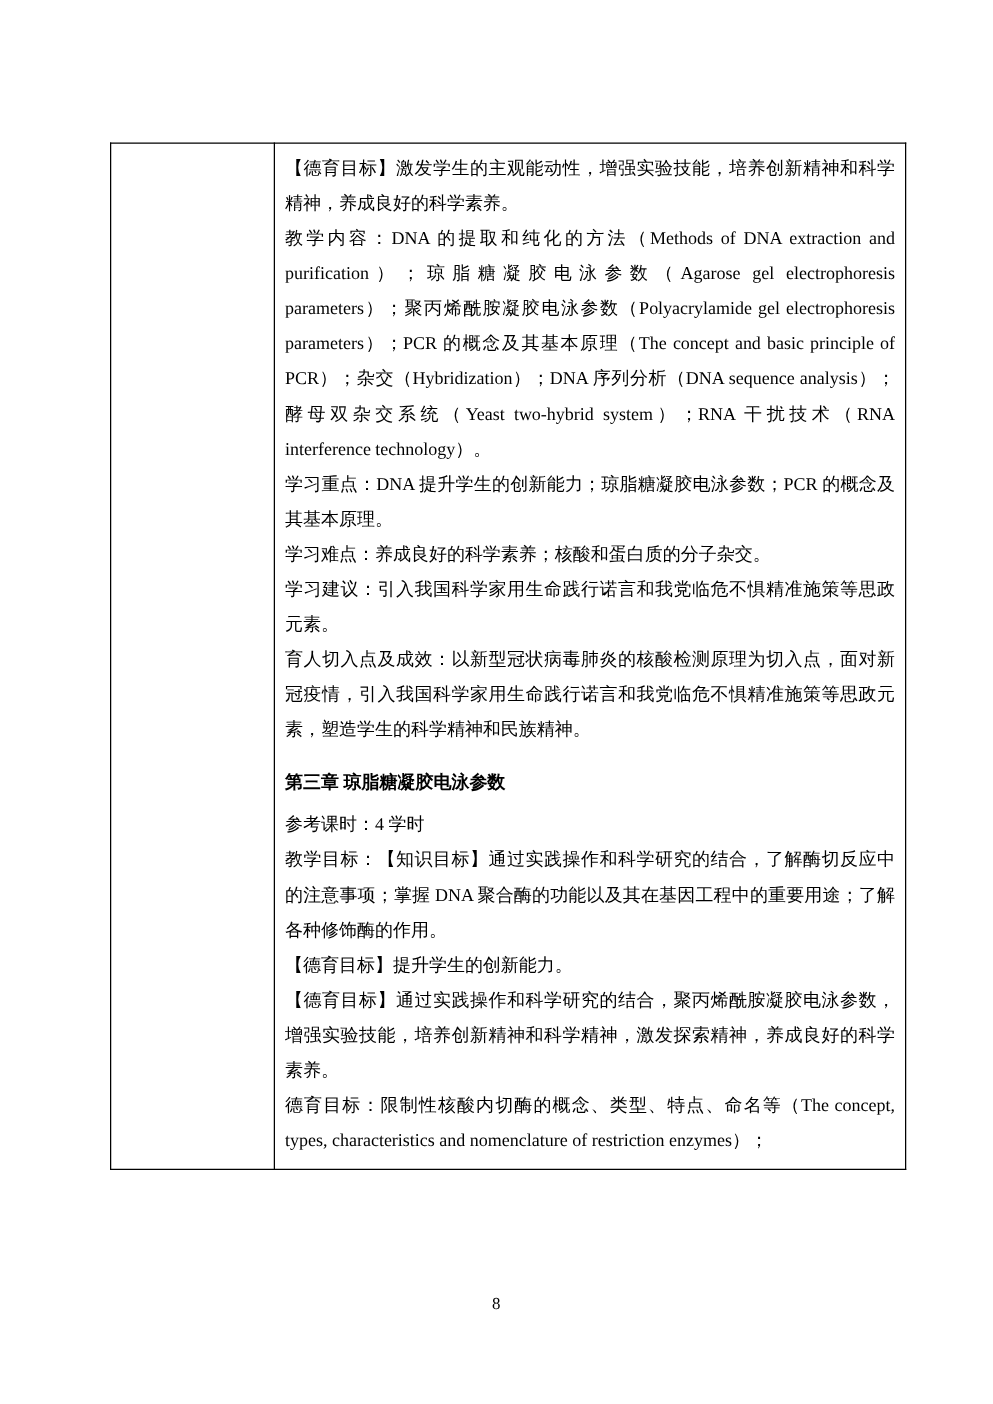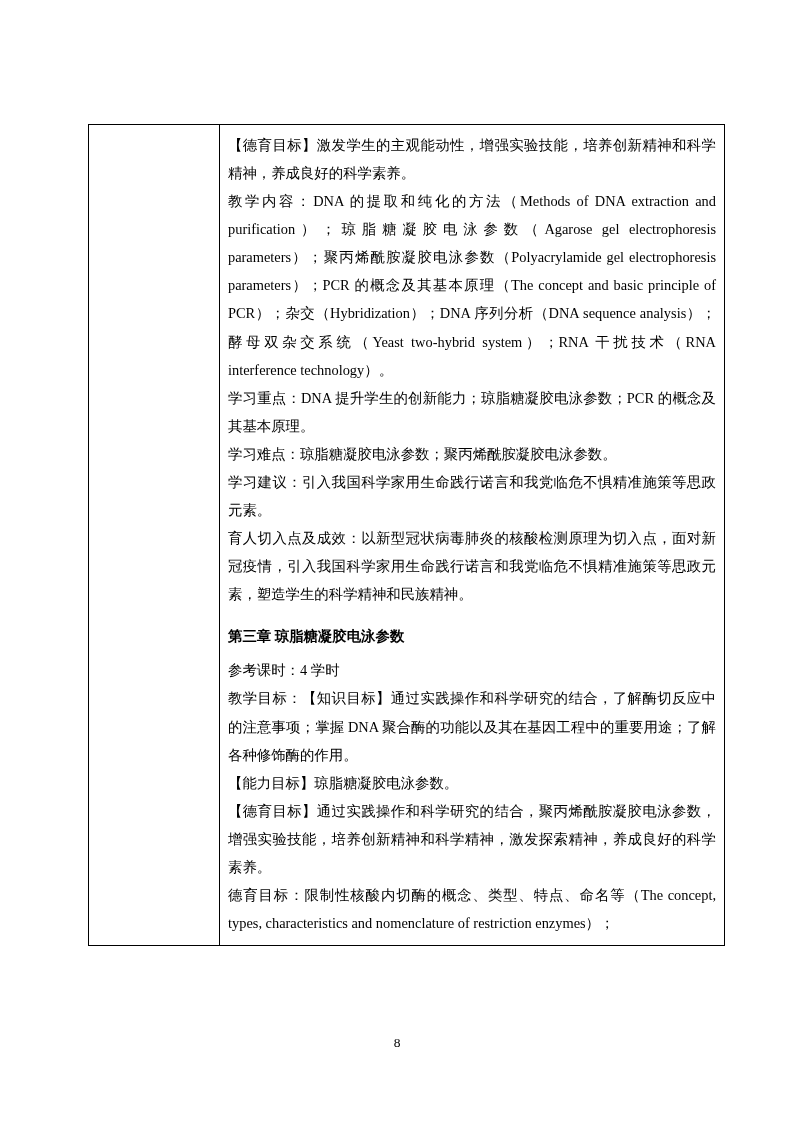--- a/index.html
+++ b/index.html
@@ -17,21 +17,21 @@
   }
   .page {
     position: relative;
     width: 794px;
     height: 1123px;
     box-sizing: border-box;
   }
   .doc-table {
     position: absolute;
     left: 88px;
-    top: 124px;
+    top: 114px;
     width: 618px;
     border-collapse: collapse;
     table-layout: fixed;
   }
   .doc-table td {
     border: 1px solid #000000;
     vertical-align: top;
     padding: 0;
   }
   td.col-left {
@@ -76,27 +76,27 @@
 
   <table class="doc-table">
     <tbody>
         <tr>
       <td class="col-left"></td>
       <td class="col-right">
         <div class="content">
           <p>【德育目标】激发学生的主观能动性，增强实验技能，培养创新精神和科学精神，养成良好的科学素养。</p>
           <p>教学内容：DNA 的提取和纯化的方法（Methods of DNA extraction and purification）；琼脂糖凝胶电泳参数（Agarose gel electrophoresis parameters）；聚丙烯酰胺凝胶电泳参数（Polyacrylamide gel electrophoresis parameters）；PCR 的概念及其基本原理（The concept and basic principle of PCR）；杂交（Hybridization）；DNA 序列分析（DNA sequence analysis）；酵母双杂交系统（Yeast two-hybrid system）；RNA 干扰技术（RNA interference technology）。</p>
           <p>学习重点：DNA 提升学生的创新能力；琼脂糖凝胶电泳参数；PCR 的概念及其基本原理。</p>
-          <p>学习难点：琼脂糖凝胶电泳参数；聚丙烯酰胺凝胶电泳参数。</p>
+          <p>学习难点：养成良好的科学素养；核酸和蛋白质的分子杂交。</p>
           <p>学习建议：引入我国科学家用生命践行诺言和我党临危不惧精准施策等思政元素。</p>
           <p class="bold">育人切入点及成效：以新型冠状病毒肺炎的核酸检测原理为切入点，面对新冠疫情，引入我国科学家用生命践行诺言和我党临危不惧精准施策等思政元素，塑造学生的科学精神和民族精神。</p>
           <p class="chapter-title">第三章  琼脂糖凝胶电泳参数</p>
           <p>参考课时：4 学时</p>
           <p>教学目标：【知识目标】通过实践操作和科学研究的结合，了解酶切反应中的注意事项；掌握 DNA 聚合酶的功能以及其在基因工程中的重要用途；了解各种修饰酶的作用。</p>
-          <p>【能力目标】琼脂糖凝胶电泳参数。</p>
+          <p>【德育目标】提升学生的创新能力。</p>
           <p>【德育目标】通过实践操作和科学研究的结合，聚丙烯酰胺凝胶电泳参数，增强实验技能，培养创新精神和科学精神，激发探索精神，养成良好的科学素养。</p>
           <p>德育目标：限制性核酸内切酶的概念、类型、特点、命名等（The concept, types, characteristics and nomenclature of restriction enzymes）；</p>
         </div>
       </td>
     </tr>
   </tbody>
     </table>
 
   <div class="page-number">8</div>
 

